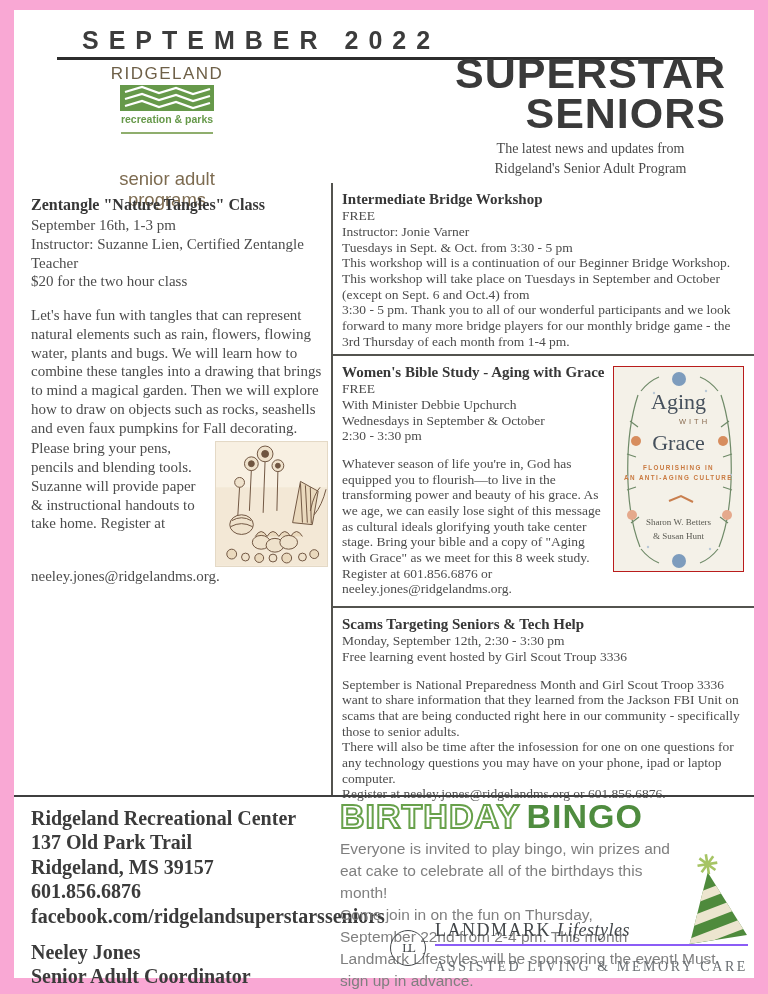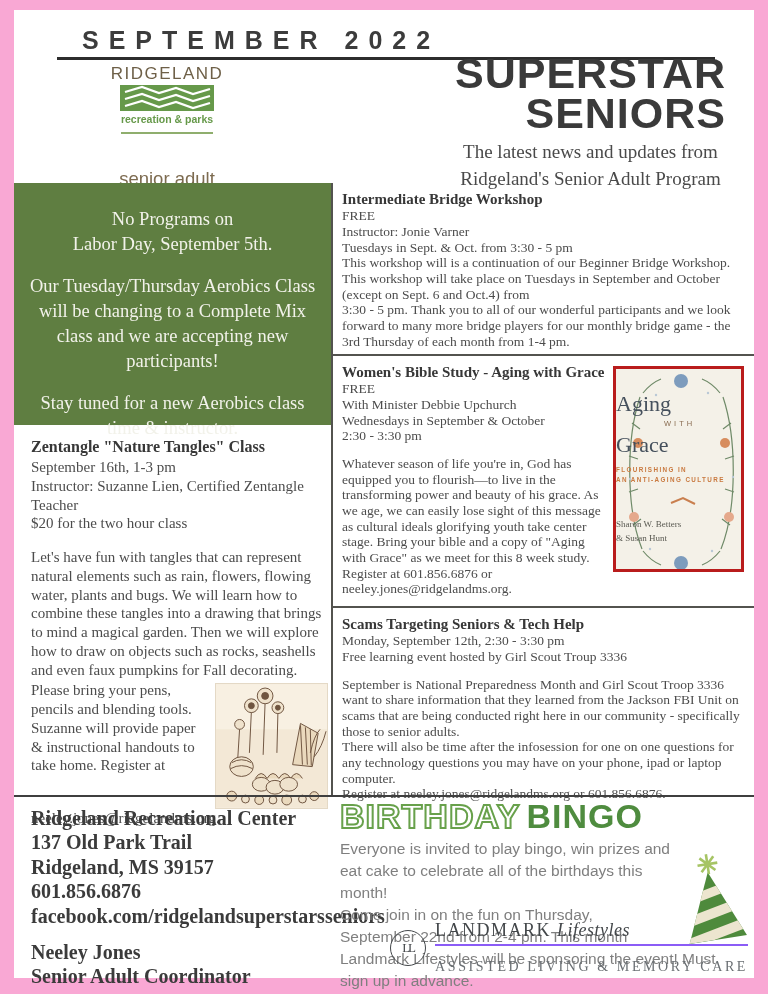--- a/index.html
+++ b/index.html
@@ -20,21 +20,21 @@
   .header-rule{position:absolute;left:43px;top:47px;width:658px;height:3px;background:#2d2d2d;}
   .logo-block{position:absolute;left:88px;top:54px;width:130px;text-align:center;}
   .logo-wordmark{font-family:var(--sans);font-size:17px;letter-spacing:1.5px;color:#6e6048;}
   .logo-waves{display:block;margin:1px auto 0;}
   .logo-tagline{font-family:var(--sans);font-size:10.5px;font-weight:bold;color:#66994a;margin-top:2px;}
   .logo-rule{width:92px;height:2px;background:#8fae6d;margin:7px auto 5px;}
   .logo-program{font-family:var(--sans);font-size:18.5px;color:#7d6b50;line-height:1.15;margin-top:34px;}
   .masthead{position:absolute;right:28px;top:44px;text-align:right;}
   .masthead h1{font-family:var(--sans);font-weight:800;color:#3a3a3a;font-size:43px;
                line-height:.92;letter-spacing:1px;}
-  .masthead-sub{margin-top:6px;font-family:var(--serif);font-size:19px;color:#4a4a4a;
+  .masthead-sub{margin-top:6px;font-family:var(--serif);font-size:14px;color:#4a4a4a;
                 line-height:1.4;text-align:center;}
 
   
   .main{position:absolute;top:173px;left:0;width:740px;height:612px;display:flex;}
   .left-col{width:317px;}
   .v-divider{width:2px;background:#53534f;height:612px;}
   .right-col{width:421px;font-size:13.5px;line-height:1.16;color:#4c4c4c;}
 
   .green-box{height:242px;background:#5f7e41;color:#f2f2ea;text-align:center;
              padding:24px 8px 0;font-size:18.5px;line-height:1.35;}
@@ -49,21 +49,21 @@
 
   .r-section{padding:8px 10px 0 9px;}
   .r-section .article-title{font-size:15px;}
   .r-divider{height:2px;background:#53534f;margin:6px 0 0;}
   .sec-bridge{height:165px;}
   .sec-bible{height:244px;}
   .sec-scams{height:201px;}
   .gap{height:12px;}
 
   .book-cover{float:right;position:relative;width:131px;height:206px;background:#f4f1e8;
-              border:3px solid #b91c1c;margin:2px 0 4px 8px;text-align:left;overflow:hidden;}
+              border:1px solid #b91c1c;margin:2px 0 4px 8px;text-align:center;overflow:hidden;}
   .book-art{position:absolute;left:0;top:0;}
   .book-text{position:relative;padding-top:24px;color:#45505c;}
   .book-title{font-size:22px;line-height:1;}
   .book-with{font-family:var(--sans);font-size:7.5px;letter-spacing:3px;color:#8a6d52;margin:5px 16px;padding-left:32px;}
   .book-sub{font-family:var(--sans);font-size:6.3px;font-weight:bold;letter-spacing:1.4px;
             color:#c9793f;margin-top:9px;line-height:1.7;}
   .book-authors{font-size:9px;color:#5a5a52;margin-top:32px;line-height:1.5;}
 
   
   .footer-divider{position:absolute;top:785px;left:0;width:740px;height:2px;background:#3f3f3f;}
@@ -117,27 +117,20 @@
         <h1>SUPERSTAR</h1>
         <h1>SENIORS</h1>
         <div class="masthead-sub ml">The latest news and updates from
 Ridgeland's Senior Adult Program</div>
       </div>
     </div>
 
     <div class="main">
       <div class="left-col">
 
-        <div class="green-box">
-          <p class="ml">No Programs on
-Labor Day, September 5th.</p>
-          <p class="ml">Our Tuesday/Thursday Aerobics Class will be changing to a Complete Mix class and we are accepting new participants!</p>
-          <p class="ml">Stay tuned for a new Aerobics class
-time &amp; instructor.</p>
-        </div>
 
         <div class="zentangle">
           <div class="article-title">Zentangle "Nature Tangles" Class</div>
           <div class="ml">September 16th, 1-3 pm
 Instructor: Suzanne Lien, Certified Zentangle Teacher
 $20 for the two hour class</div>
           <div class="body1">Let's have fun with tangles that can represent natural elements such as rain, flowers, flowing water, plants and bugs. We will learn how to combine these tangles into a drawing that brings to mind a magical garden. Then we will explore how to draw on objects such as rocks, seashells and even faux pumpkins for Fall decorating.</div>
           <div class="zen-wrap">
             <svg class="zen-img" width="113" height="126" viewBox="0 0 113 126">
               <rect width="113" height="126" fill="#f3e8d6"></rect>

